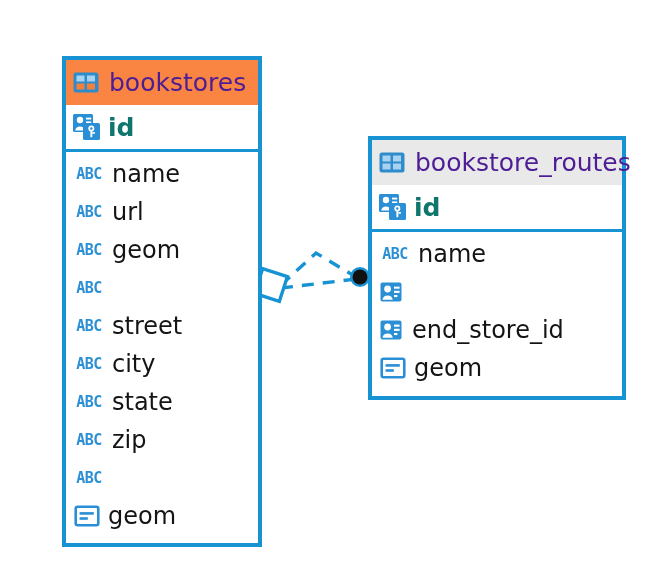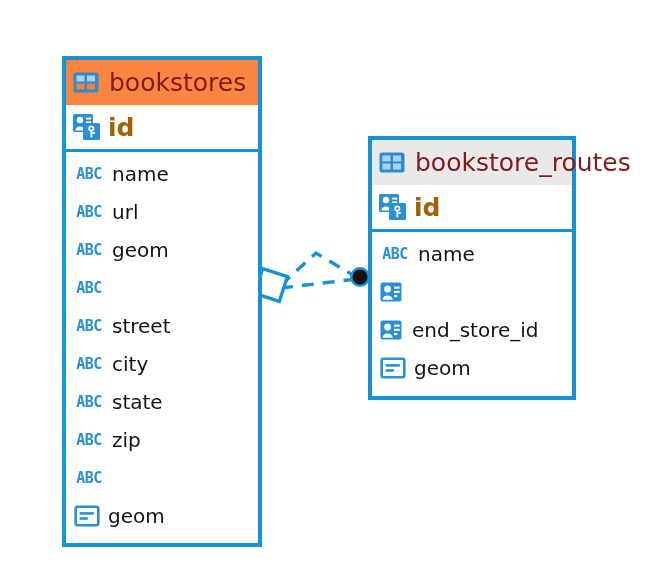--- a/index.html
+++ b/index.html
@@ -30,55 +30,55 @@
     align-items: center;
     height: 45px;
     padding: 0 8px 0 7px;
     gap: 10px;
   }
   .entity-header.accent   { background: #fa8543; }
   .entity-header.neutral  { background: #e9e9e9; }
 
   .entity-title {
     font-size: 25px;
-    color: #7f1d1d;
+    color: #4c1d95;
     line-height: 1;
     white-space: nowrap;
   }
 
   .pk-row {
     box-sizing: border-box;
     display: flex;
     align-items: center;
     height: 47px;
     padding: 0 8px 0 7px;
     gap: 8px;
     border-bottom: 3px solid #1792d2;
     background: #ffffff;
   }
   .pk-row .field-label {
     font-size: 25px;
     font-weight: bold;
-    color: #a16207;
+    color: #0f766e;
     line-height: 1;
   }
 
   .field-list {
     padding: 3px 12px 4px 0;
   }
   .field-row {
     box-sizing: border-box;
     display: flex;
     align-items: center;
     height: 38px;
     padding: 0 8px 0 8px;
     gap: 8px;
   }
   .field-row .field-label {
-    font-size: 20px;
+    font-size: 24px;
     color: #141414;
     line-height: 1;
     white-space: nowrap;
   }
 
   
   .icon {
     flex: 0 0 auto;
     display: inline-flex;
     align-items: center;
@@ -213,21 +213,21 @@
           <rect x="5.6" y="7.1" width="14.2" height="2.6" fill="#2a8fd4"></rect>
           <rect x="5.6" y="12.2" width="8.2" height="2.6" fill="#2a8fd4"></rect>
         </svg>
       </span>
       <span class="field-label">geom</span>
     </div>
 
   </div>
 </div>
 
-<div class="entity" style="left:368px; top:136px; width:208px; height:264px;">
+<div class="entity" style="left:368px; top:136px; width:258px; height:264px;">
 
   <div class="entity-header neutral">
     <span class="icon">
       <svg width="26" height="21" viewBox="0 0 26 21">
         <rect x="0.5" y="0.5" width="25" height="20" rx="2.5" fill="#2f8ccc"></rect>
         <rect x="3.5" y="3.5" width="8" height="6" fill="#a8d2ef"></rect>
         <rect x="14" y="3.5" width="8" height="6" fill="#a8d2ef"></rect>
         <rect x="3.5" y="11.5" width="8" height="6" fill="#a8d2ef"></rect>
         <rect x="14" y="11.5" width="8" height="6" fill="#a8d2ef"></rect>
       </svg>

